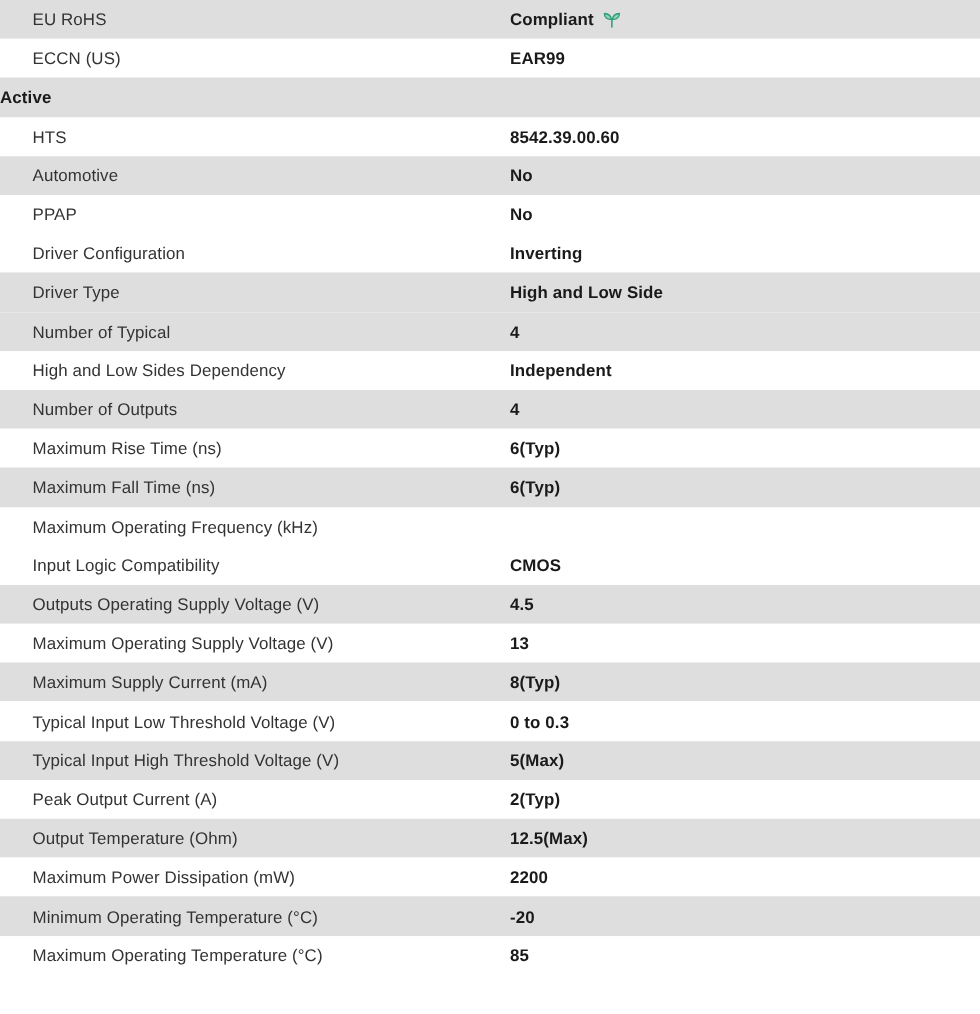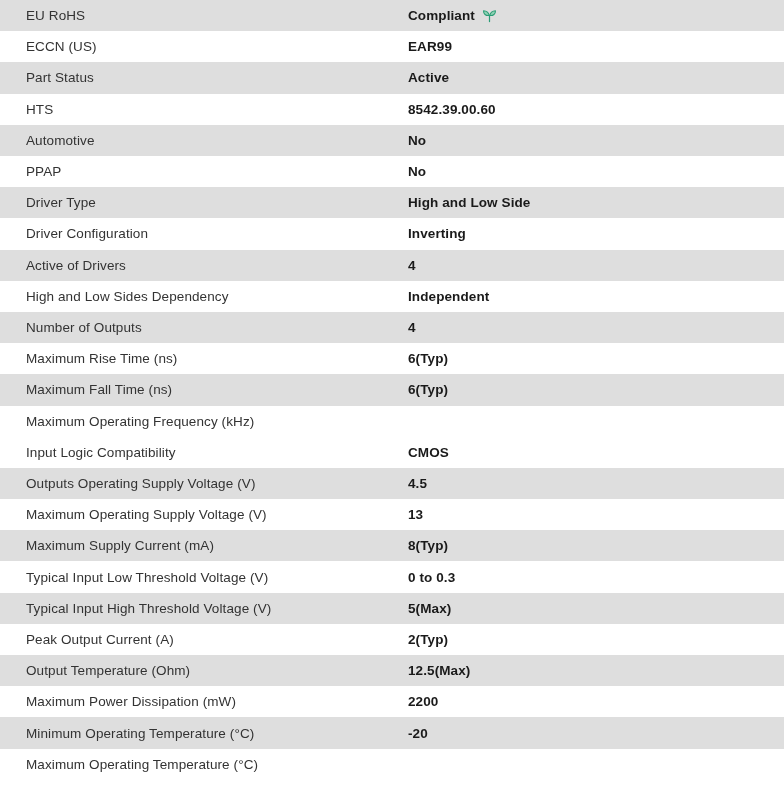--- a/index.html
+++ b/index.html
@@ -70,21 +70,20 @@
   </div>
 
   <div class="spec-row">
     <div class="spec-label">ECCN (US)</div>
     <div class="spec-value">
       <span>EAR99</span>
     </div>
   </div>
 
   <div class="spec-row alt">
-    <div class="spec-label">Part Status</div>
     <div class="spec-value">
       <span>Active</span>
     </div>
   </div>
 
   <div class="spec-row">
     <div class="spec-label">HTS</div>
     <div class="spec-value">
       <span>8542.39.00.60</span>
     </div>
@@ -97,36 +96,36 @@
     </div>
   </div>
 
   <div class="spec-row">
     <div class="spec-label">PPAP</div>
     <div class="spec-value">
       <span>No</span>
     </div>
   </div>
 
+  <div class="spec-row">
+    <div class="spec-label">Driver Configuration</div>
+    <div class="spec-value">
+      <span>Inverting</span>
+    </div>
+  </div>
+
   <div class="spec-row alt">
     <div class="spec-label">Driver Type</div>
     <div class="spec-value">
       <span>High and Low Side</span>
     </div>
   </div>
 
-  <div class="spec-row">
-    <div class="spec-label">Driver Configuration</div>
-    <div class="spec-value">
-      <span>Inverting</span>
-    </div>
-  </div>
-
-  <div class="spec-row alt">
-    <div class="spec-label">Active of Drivers</div>
+  <div class="spec-row alt">
+    <div class="spec-label">Number of Typical</div>
     <div class="spec-value">
       <span>4</span>
     </div>
   </div>
 
   <div class="spec-row">
     <div class="spec-label">High and Low Sides Dependency</div>
     <div class="spec-value">
       <span>Independent</span>
     </div>
@@ -223,14 +222,17 @@
 
   <div class="spec-row alt">
     <div class="spec-label">Minimum Operating Temperature (°C)</div>
     <div class="spec-value">
       <span>-20</span>
     </div>
   </div>
 
   <div class="spec-row">
     <div class="spec-label">Maximum Operating Temperature (°C)</div>
+    <div class="spec-value">
+      <span>85</span>
+    </div>
   </div>
 </div>
 
 </body></html>

